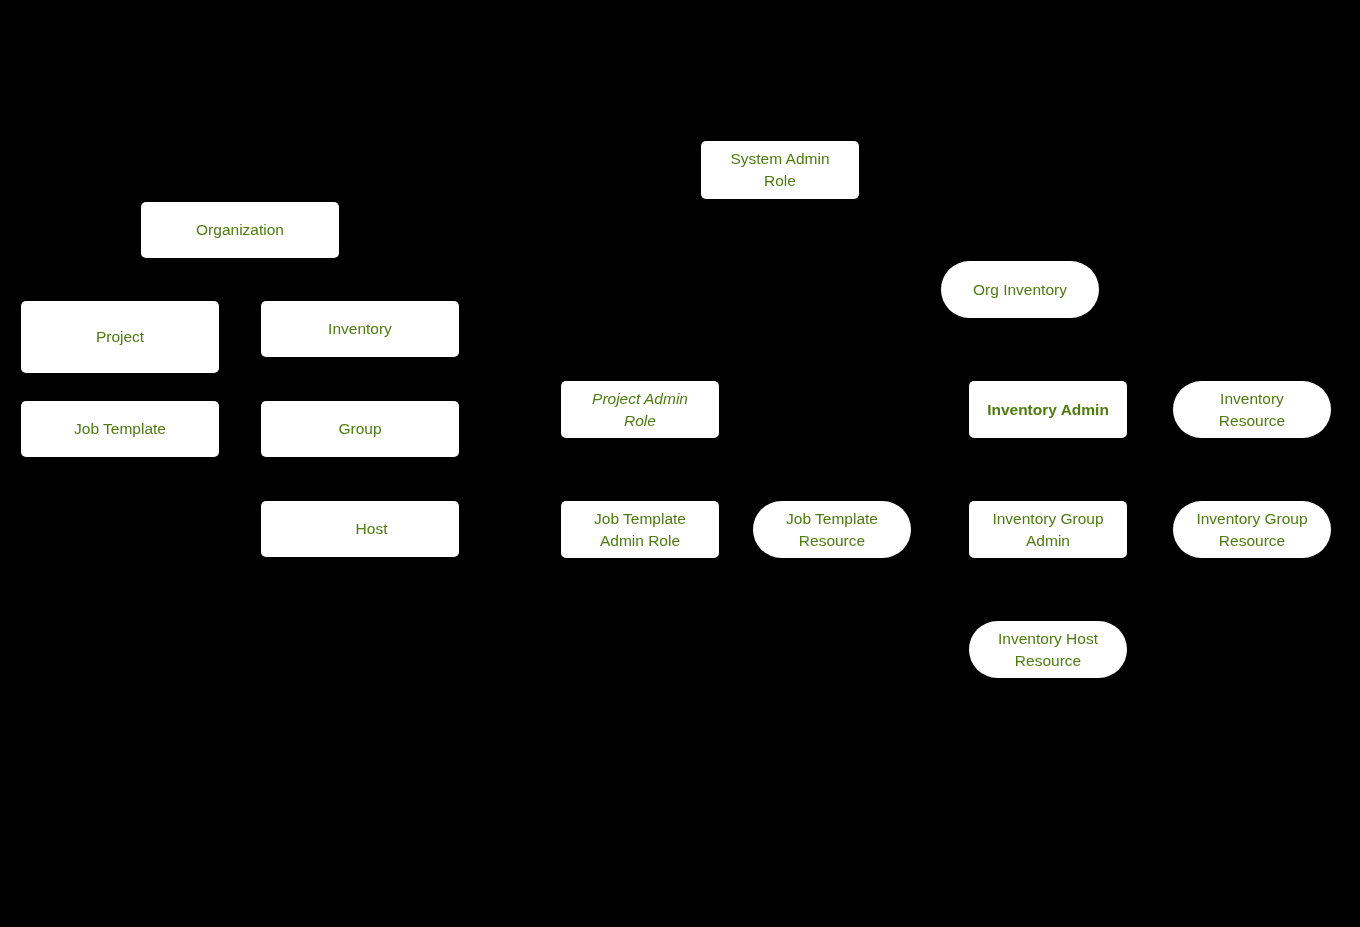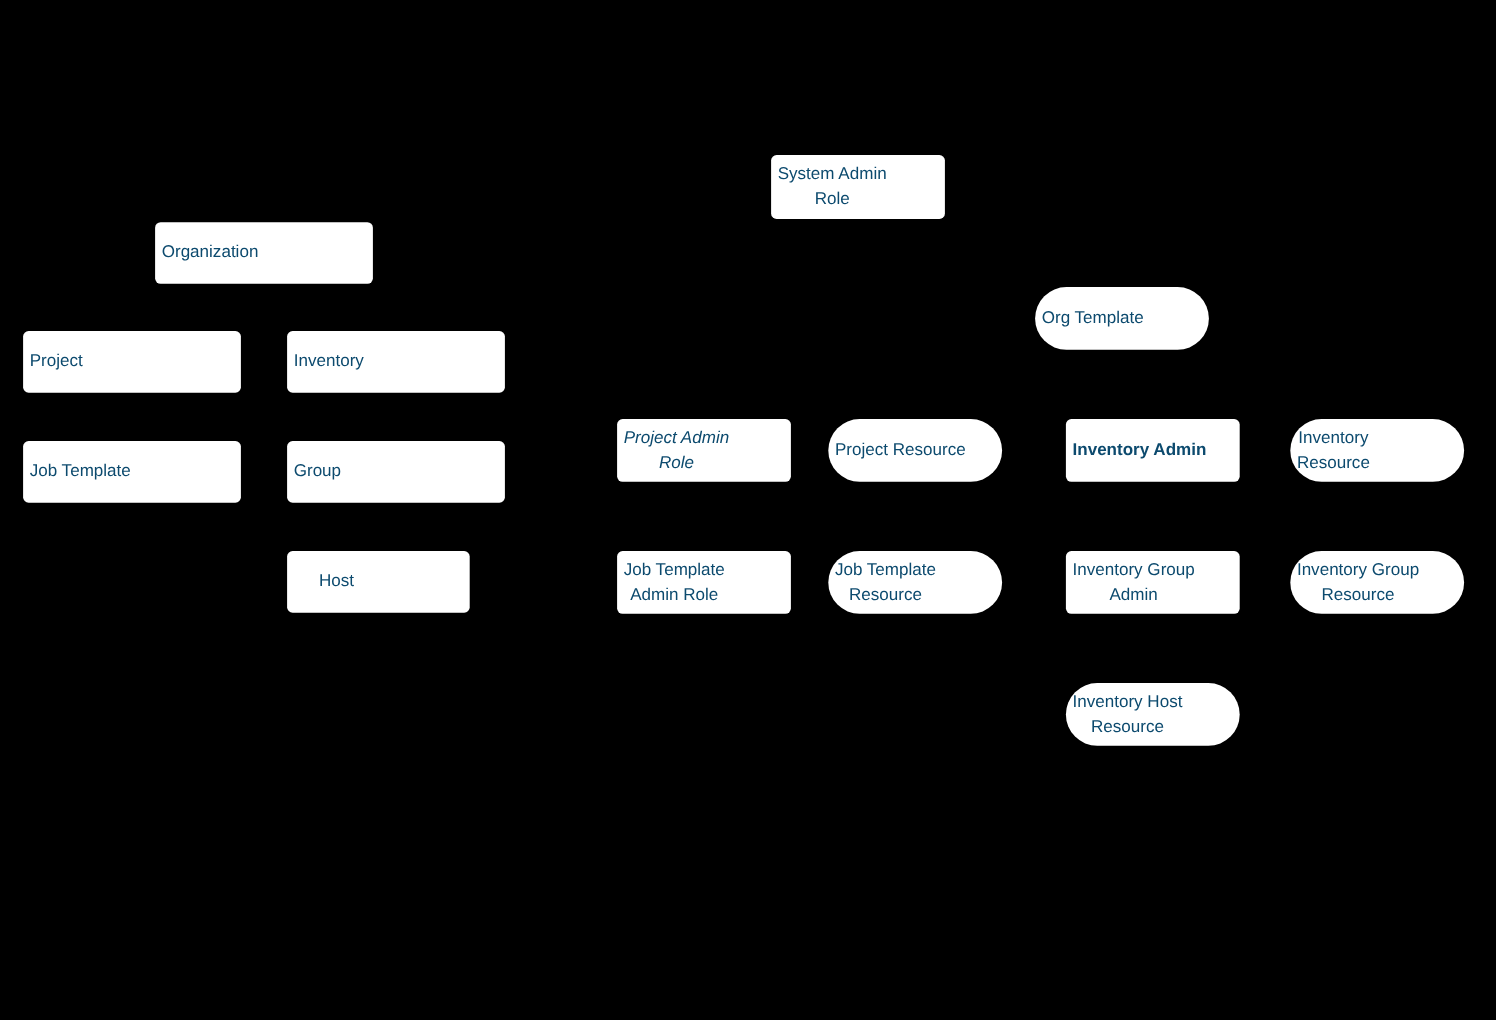--- a/index.html
+++ b/index.html
@@ -15,23 +15,24 @@
   }
   .canvas {
     position: relative;
     width: 1360px;
     height: 927px;
     background: #000000;
   }
   .node {
     position: absolute;
     background: #ffffff;
-    color: #0c4a6e;
+    color: #4d7c0f;
     display: flex;
     align-items: center;
+    justify-content: center;
     text-align: center;
     box-sizing: border-box;
   }
   .node .label {
     font-size: 15.5px;
     line-height: 1.42;
     white-space: pre-line;
     padding: 2px 6px;
   }
   .node.rect {
@@ -43,58 +44,55 @@
 </style>
 </head>
 <body>
 
 <div class="canvas">
 
   <div class="node rect" style="left:141px; top:202px; width:198px; height:56px;">
     <span class="label">Organization</span>
   </div>
 
-  <div class="node rect" style="left:21px; top:301px; width:198px; height:56px;">
+  <div class="node rect" style="left:21px; top:301px; width:198px; height:72px;">
     <span class="label">Project</span>
   </div>
 
   <div class="node rect" style="left:261px; top:301px; width:198px; height:56px;">
     <span class="label">Inventory</span>
   </div>
 
   <div class="node rect" style="left:21px; top:401px; width:198px; height:56px;">
     <span class="label">Job Template</span>
   </div>
 
   <div class="node rect" style="left:261px; top:401px; width:198px; height:56px;">
     <span class="label">Group</span>
   </div>
 
-  <div class="node rect" style="left:261px; top:501px; width:166px; height:56px;padding-left:23px;">
+  <div class="node rect" style="left:261px; top:501px; width:198px; height:56px;padding-left:23px;">
     <span class="label">Host</span>
   </div>
 
   <div class="node rect" style="left:701px; top:141px; width:158px; height:58px;">
     <span class="label">System Admin
 Role</span>
   </div>
 
 
   <div class="node stadium" style="left:941px; top:261px; width:158px; height:57px;">
-    <span class="label">Org Template</span>
+    <span class="label">Org Inventory</span>
   </div>
 
   <div class="node rect" style="left:561px; top:381px; width:158px; height:57px;font-style:italic;">
     <span class="label">Project Admin
 Role</span>
   </div>
 
-  <div class="node stadium" style="left:753px; top:381px; width:158px; height:57px;">
-    <span class="label">Project Resource</span>
-  </div>
 
   <div class="node rect" style="left:969px; top:381px; width:158px; height:57px;font-weight:bold;">
     <span class="label">Inventory Admin</span>
   </div>
 
   <div class="node stadium" style="left:1173px; top:381px; width:158px; height:57px;">
     <span class="label">Inventory
 Resource</span>
   </div>
 

